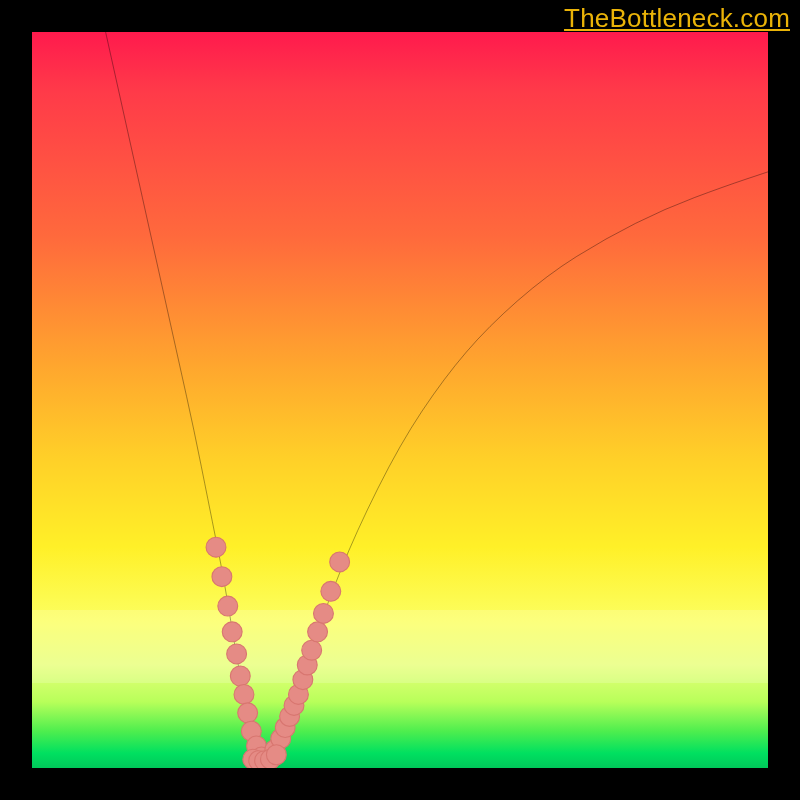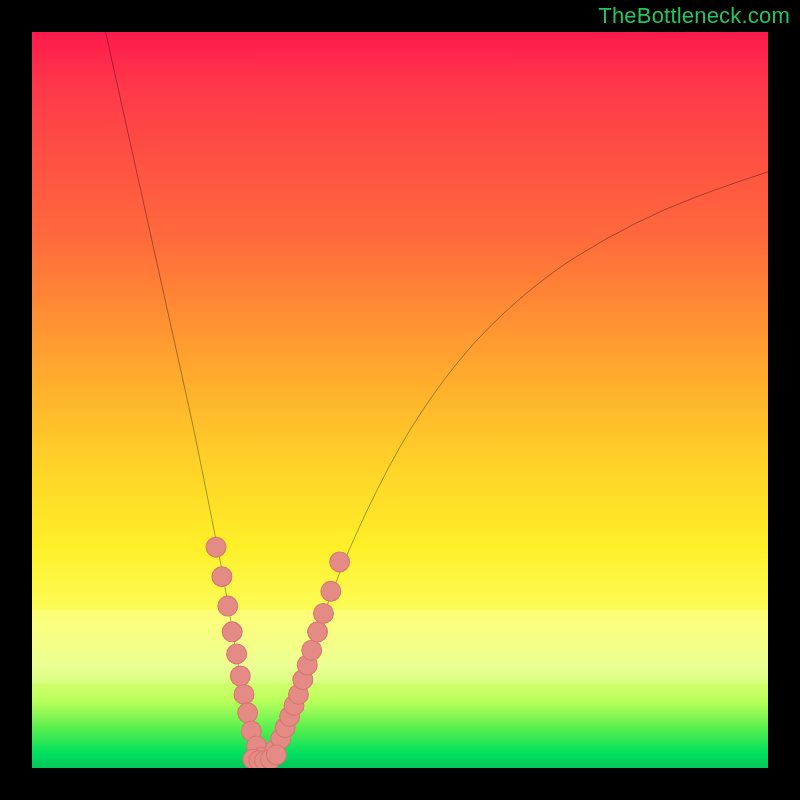--- a/index.html
+++ b/index.html
@@ -55,25 +55,26 @@
     left: 0;
     top: 0;
     width: 100%;
     height: 100%;
     pointer-events: none;
   }
   .watermark {
     position: absolute;
     top: 3px;
     right: 10px;
-    color: #22c55e;
-    font-size: 22px;
+    color: #eab308;
+    font-size: 26px;
     letter-spacing: 0.2px;
     font-weight: 500;
     user-select: none;
+    text-decoration: underline;
   }
 </style>
 </head>
 <body>
 
 <div class="stage">
   <div class="watermark">TheBottleneck.com</div>
   <div class="plot-area">
     <div class="pale-band"></div>
     <svg class="curve" viewBox="0 0 100 100" preserveAspectRatio="none">

